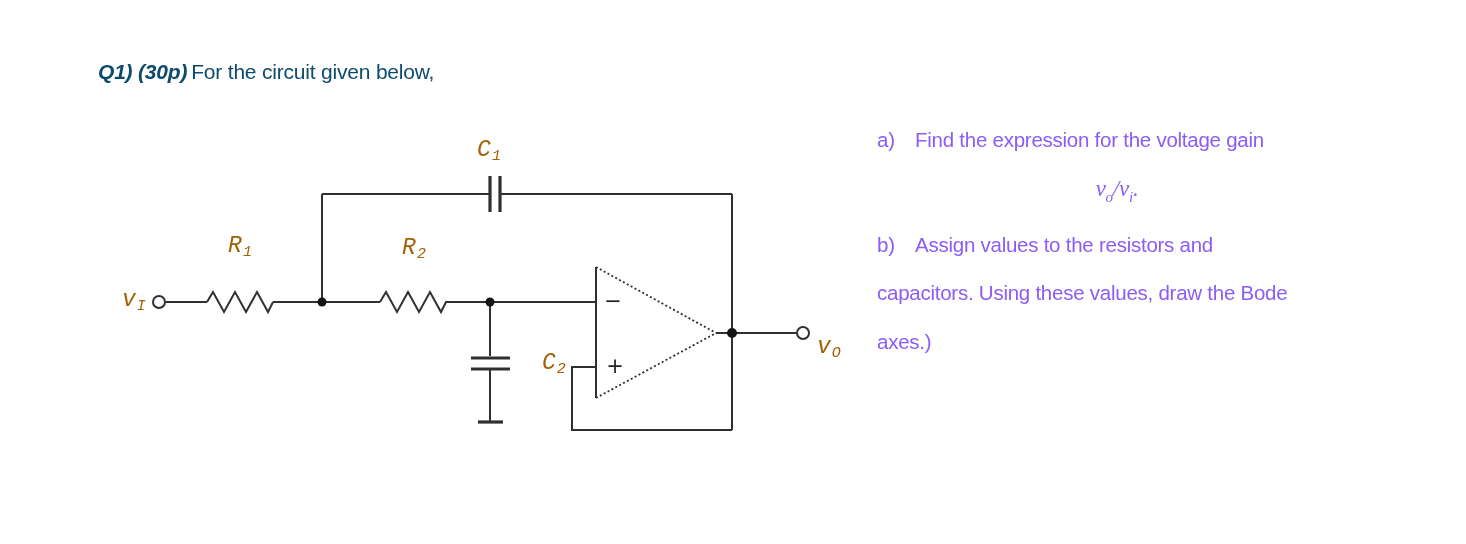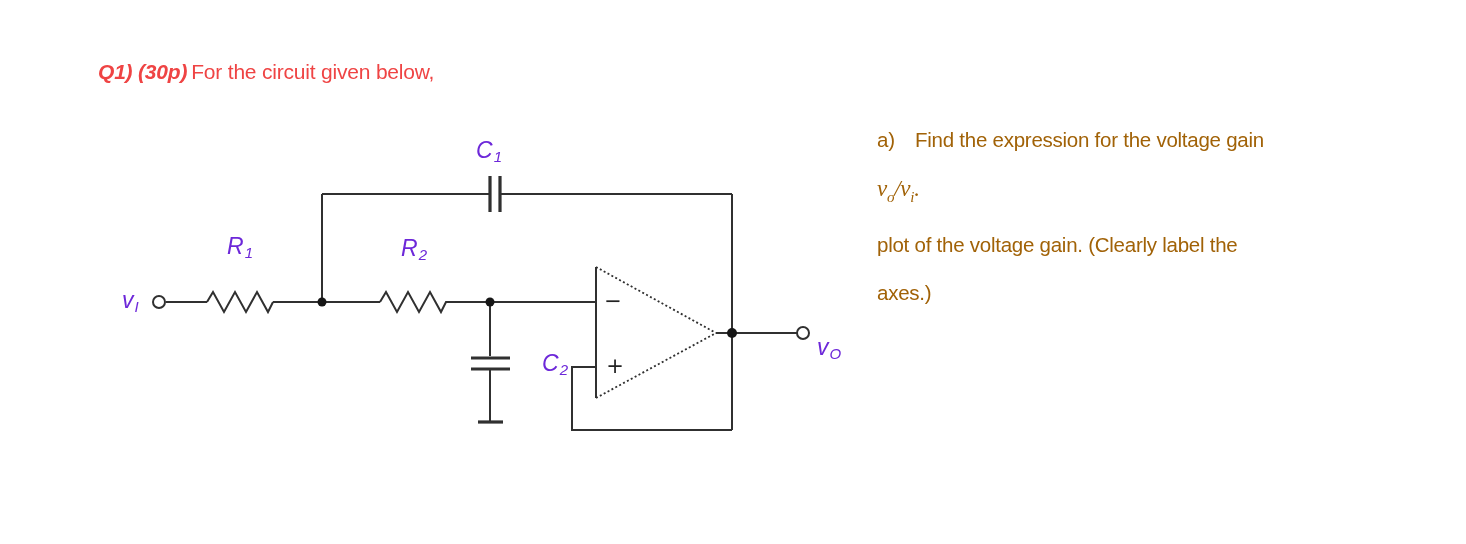--- a/index.html
+++ b/index.html
@@ -2,38 +2,38 @@
 <html><head>
 <meta charset="utf-8">
 <style>
   html,body{margin:0;padding:0;background:#ffffff;}
   .page{
     position:relative;width:1466px;height:544px;background:#ffffff;
     font-family:"Liberation Sans",sans-serif;overflow:hidden;
   }
   
   .title{
-    position:absolute;left:98px;top:60px;font-size:21px;color:#ef4444;
+    position:absolute;left:98px;top:60px;font-size:21px;color:#0c4a6e;
     white-space:nowrap;letter-spacing:-0.2px;
   }
   .title .bold{font-weight:bold;font-style:italic;margin-right:4px;}
   
   .qtext{
     position:absolute;left:877px;top:116px;width:480px;
-    font-size:20.5px;line-height:48.6px;color:#a16207;letter-spacing:-0.25px;
+    font-size:20.5px;line-height:48.6px;color:#8b5cf6;letter-spacing:-0.25px;
   }
   .qtext .line{white-space:nowrap;}
   .marker{display:inline-block;width:38px;}
-  .math{font-family:"Liberation Serif",serif;font-style:italic;font-size:23px;}
+  .math{font-family:"Liberation Serif",serif;font-style:italic;font-size:23px;text-align:center;}
   .math sub{font-size:15px;font-style:italic;}
   
   .circuit-svg{position:absolute;left:0;top:0;}
   .clabel{
-    position:absolute;font-family:Liberation Sans, sans-serif;font-style:italic;
-    font-size:23px;color:#6d28d9;white-space:nowrap;
+    position:absolute;font-family:Liberation Mono, monospace;font-style:italic;
+    font-size:23px;color:#a16207;white-space:nowrap;
   }
   .clabel .sub{font-size:15px;vertical-align:-4px;margin-left:1px;}
   .center{transform:translate(-50%,-50%);}
   .vcenter{transform:translate(0,-50%);}
   .sign{
     position:absolute;font-family:"DejaVu Sans",sans-serif;font-size:21px;
     color:#222;transform:translate(-50%,-50%);
   }
 </style>
 </head>
@@ -112,17 +112,20 @@
   <div class="sign" style="left:613px;top:301px;">−</div>
   <div class="sign" style="left:615px;top:366px;">+</div>
 
   <div class="qtext">
     <div class="line">
       <span class="marker">a)</span><span>Find the expression for the voltage gain</span>
     </div>
     <div class="line math">
       <span>v</span><sub>o</sub><span>/</span><span>v</span><sub>i</sub><span>.</span>
     </div>
-    <div class="line">plot of the voltage gain. (Clearly label the</div>
+    <div class="line">
+      <span class="marker">b)</span><span>Assign values to the resistors and</span>
+    </div>
+    <div class="line">capacitors. Using these values, draw the Bode</div>
     <div class="line">axes.)</div>
   </div>
 
 </div>
 
 </body></html>

